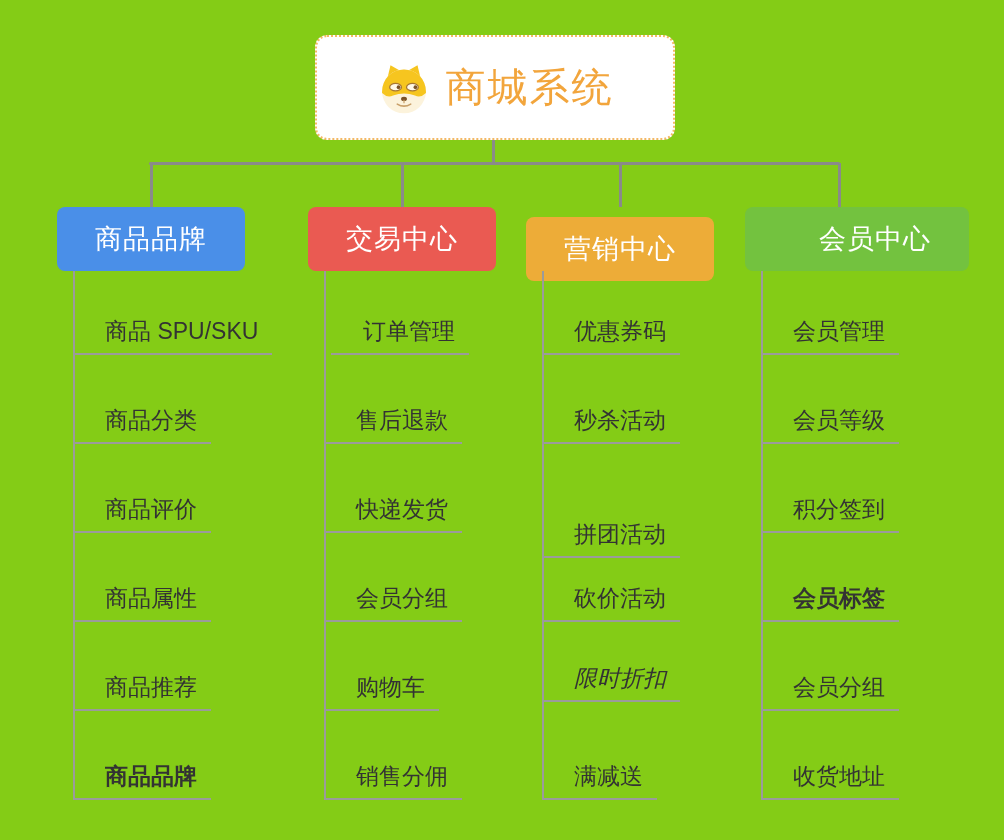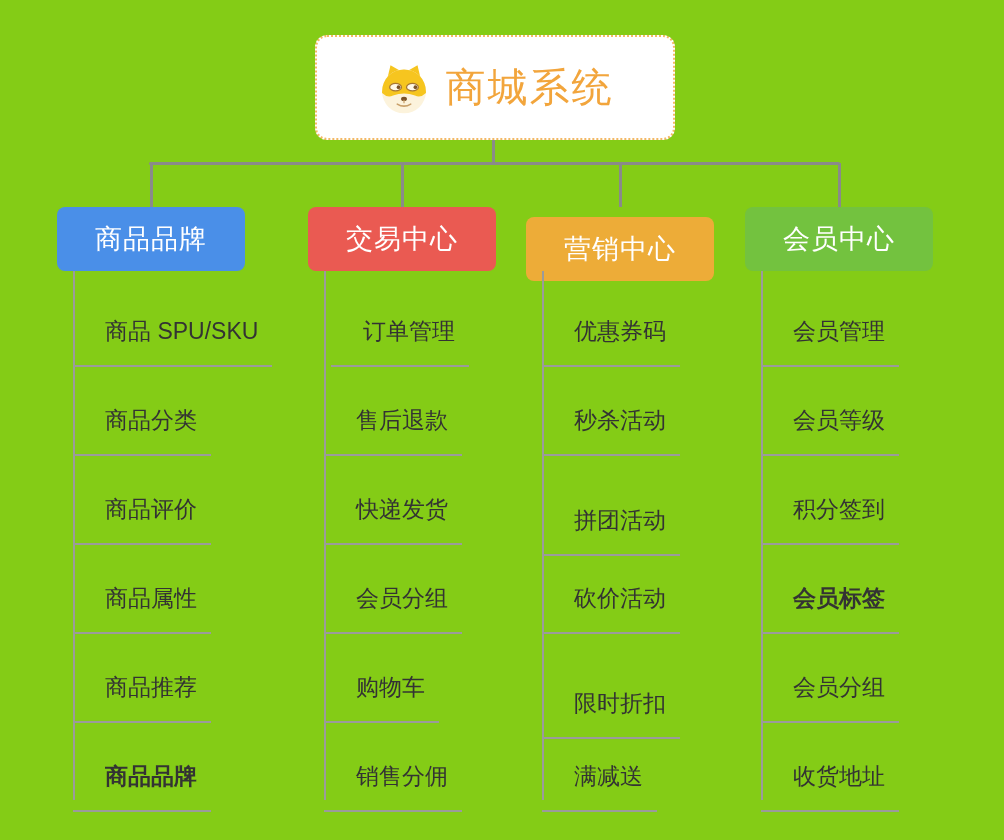--- a/index.html
+++ b/index.html
@@ -64,21 +64,21 @@
     position: absolute;
     top: 0; width: 0; height: 0;
   }
   .sub-item {
     position: absolute;
     left: 0;
     white-space: nowrap;
     font-size: 23px;
     line-height: 28px;
     color: #333333;
-    padding: 0 14px 20px 32px;
+    padding: 0 14px 8px 32px;
     border-bottom: 2px solid #9B9B9B;
   }
 </style>
 </head>
 <body>
 
 <div id="canvas">
 
   <div class="root-node">
     <span style="display:inline-flex;">
@@ -171,39 +171,39 @@
   <div class="trunk" style="left: 542px; top: 271px; height: 529px;"></div>
   <div class="items" style="left: 542px;">
   <div class="sub-item" style="top: 317px;">
     <span>优惠券码</span>
   </div>
 
   <div class="sub-item" style="top: 406px;">
     <span>秒杀活动</span>
   </div>
 
-  <div class="sub-item" style="top: 506px;">
+  <div class="sub-item" style="top: 520px;">
     <span>拼团活动</span>
   </div>
 
   <div class="sub-item" style="top: 584px;">
     <span>砍价活动</span>
   </div>
 
-  <div class="sub-item" style="top: 689px;">
+  <div class="sub-item" style="top: 664px; font-style: italic;">
     <span>限时折扣</span>
   </div>
 
   <div class="sub-item" style="top: 762px;">
     <span>满减送</span>
   </div>
 </div>
 
   <div class="cline" style="left: 837.5px; top: 163px; width: 3px; height: 44px;"></div>
-  <div class="branch-box" style="left: 745px; top: 207px; background: rgb(115, 194, 63);">
+  <div class="branch-box" style="left: 745px; top: 207px; background: rgb(115, 194, 63); padding-left: 36px;">
     <span class="branch-label">会员中心</span>
   </div>
   <div class="trunk" style="left: 761px; top: 271px; height: 529px;"></div>
   <div class="items" style="left: 761px;">
   <div class="sub-item" style="top: 317px;">
     <span>会员管理</span>
   </div>
 
   <div class="sub-item" style="top: 406px;">
     <span>会员等级</span>

